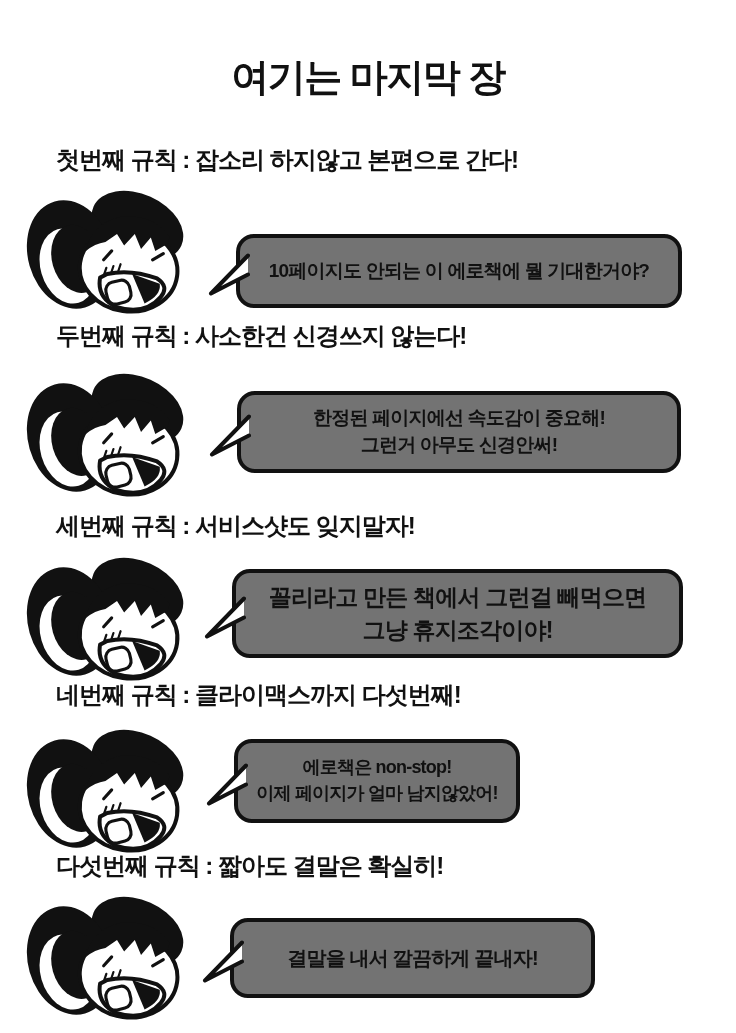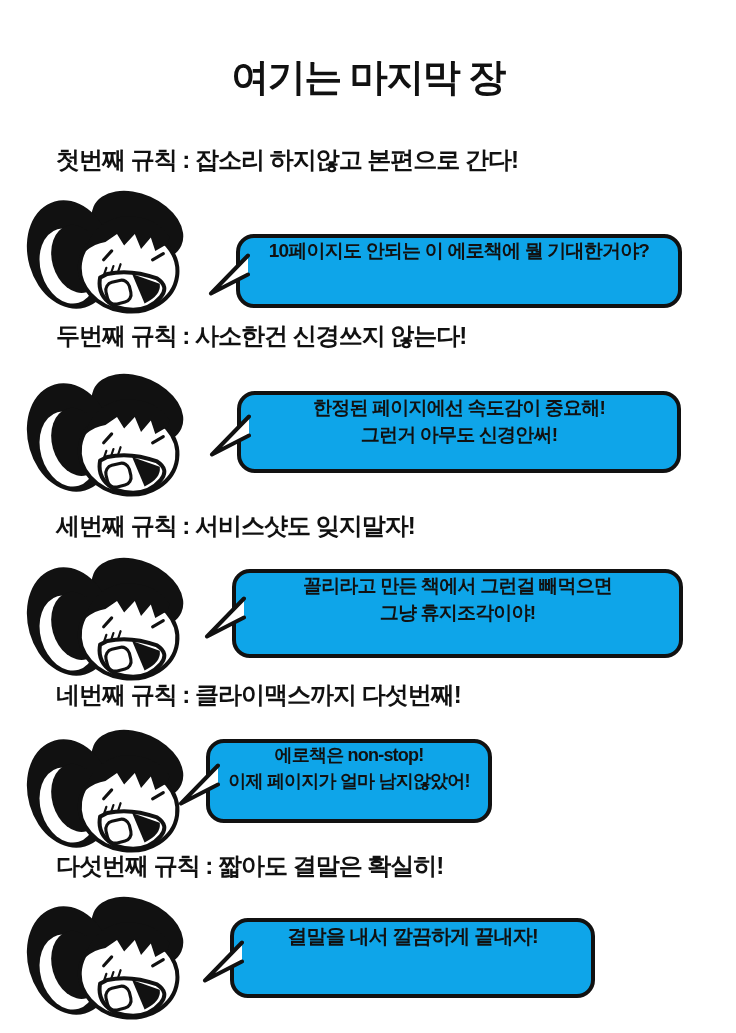--- a/index.html
+++ b/index.html
@@ -15,33 +15,33 @@
   .rule{
     position:absolute;left:56px;font-size:24px;font-weight:700;
     letter-spacing:-1px;white-space:nowrap;text-align:right;
   }
   .r1{top:132px}.r2{top:308px}.r3{top:498px}.r4{top:667px}.r5{top:838px}
 
   .mascot{position:absolute;left:20px;width:178px;height:134px;}
   .m1{top:171px}.m2{top:354px}.m3{top:538px}.m4{top:710px}.m5{top:877px}
 
   .bubble{
-    position:absolute;background:#0ea5e9;border:4px solid #111;border-radius:18px;
-    display:flex;flex-direction:column;align-items:center;
+    position:absolute;background:#737373;border:4px solid #111;border-radius:18px;
+    display:flex;flex-direction:column;justify-content:center;align-items:center;
     text-align:center;font-weight:600;letter-spacing:-0.8px;
   }
   .bubble .line{line-height:1.42;white-space:nowrap;}
   .tail{
     position:absolute;left:-34px;top:50%;transform:translateY(-42%);
     width:44px;height:44px;overflow:visible;
   }
   .b1{left:236px;top:222px;width:438px;height:66px;font-size:19px}
   .b2{left:237px;top:379px;width:436px;height:74px;font-size:19px}
-  .b3{left:232px;top:557px;width:443px;height:81px;font-size:19px}
-  .b4{left:206px;top:727px;width:278px;height:76px;font-size:18px}
+  .b3{left:232px;top:557px;width:443px;height:81px;font-size:23px}
+  .b4{left:234px;top:727px;width:278px;height:76px;font-size:18px}
   .b5{left:230px;top:906px;width:357px;height:72px;font-size:20px}
   .defs-holder{position:absolute;width:0;height:0;overflow:hidden}
 </style>
 </head>
 <body>
 
 <svg class="defs-holder" aria-hidden="true">
   <defs>
     <symbol id="mascot-art" viewBox="0 0 200 150">
 

